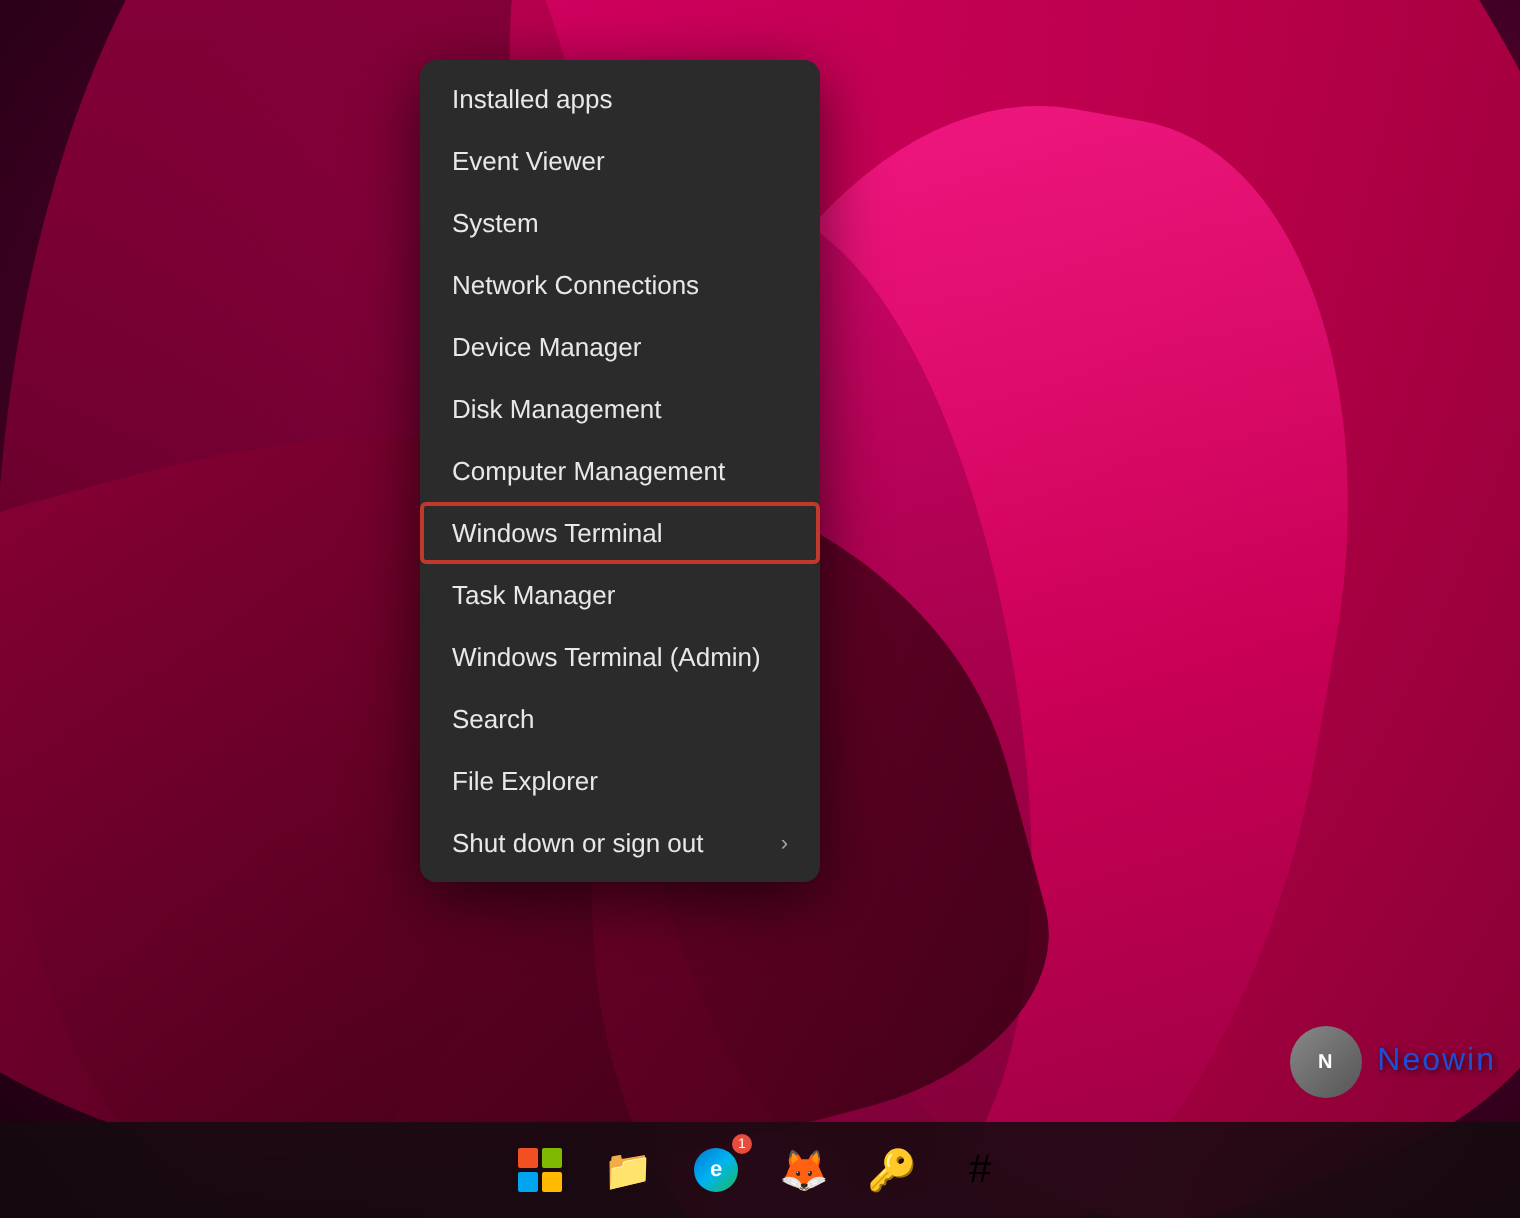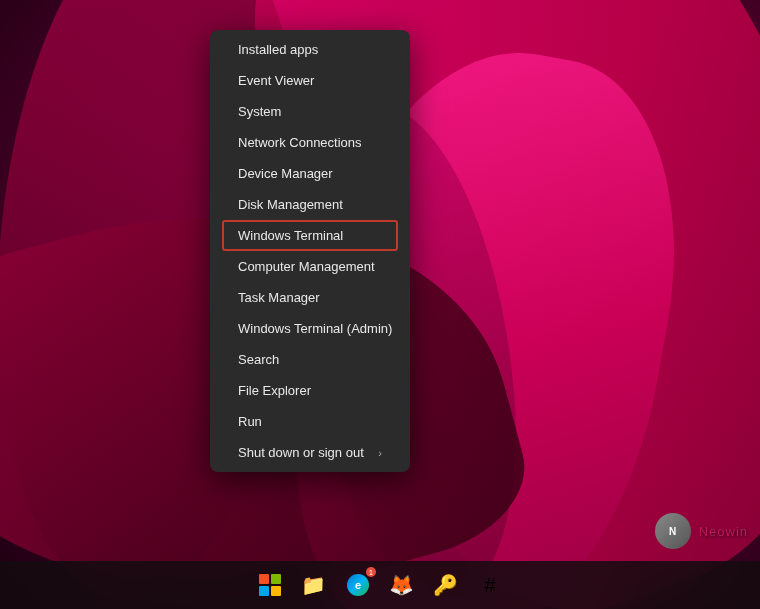--- a/index.html
+++ b/index.html
@@ -121,21 +121,21 @@
     
     .context-menu {
       position: absolute;
       top: 30px;
       left: 210px;
       width: 200px;
       background: #2b2b2b;
       border-radius: 8px;
       box-shadow: 0 8px 32px rgba(0,0,0,0.6);
       z-index: 100;
-      padding: 4px 12px;
+      padding: 4px 0;
       overflow: hidden;
     }
 
     .menu-item {
       padding: 8px 16px;
       font-size: 13px;
       color: #e8e8e8;
       cursor: pointer;
       display: flex;
       align-items: center;
@@ -170,22 +170,22 @@
       width: 36px; height: 36px;
       border-radius: 50%;
       background: linear-gradient(135deg, #888, #555);
       display: flex; align-items: center; justify-content: center;
       font-size: 10px;
       font-weight: bold;
       color: white;
     }
 
     .neowin-text {
-      color: #be185d;
-      font-size: 13px;
+      color: #1d4ed8;
+      font-size: 16px;
       font-weight: 300;
       letter-spacing: 1px;
       text-shadow: 1px 1px 3px rgba(0,0,0,0.7);
     }
 
     
     .tb-folder { color: #ffd700; font-size: 20px; }
     .tb-edge { 
       width: 22px; height: 22px;
       background: linear-gradient(135deg, #0078d4, #00b4f0, #1db954);
@@ -229,40 +229,37 @@
     </div>
     <div class="menu-item">
       <span>Network Connections</span>
     </div>
     <div class="menu-item">
       <span>Device Manager</span>
     </div>
     <div class="menu-item">
       <span>Disk Management</span>
     </div>
+    <div class="menu-item">
+      <span>Computer Management</span>
+    </div>
     <div class="menu-item highlighted">
       <span>Windows Terminal</span>
     </div>
     <div class="menu-item">
-      <span>Computer Management</span>
-    </div>
-    <div class="menu-item">
       <span>Task Manager</span>
     </div>
     <div class="menu-item">
       <span>Windows Terminal (Admin)</span>
     </div>
     <div class="menu-item">
       <span>Search</span>
     </div>
     <div class="menu-item">
       <span>File Explorer</span>
-    </div>
-    <div class="menu-item">
-      <span>Run</span>
     </div>
     <div class="menu-item">
       <span>Shut down or sign out</span>
       <span class="menu-arrow">›</span>
     </div>
   </div>
 
 <div class="neowin-badge">
   <div class="neowin-circle">N</div>
   <span class="neowin-text">Neowin</span>

